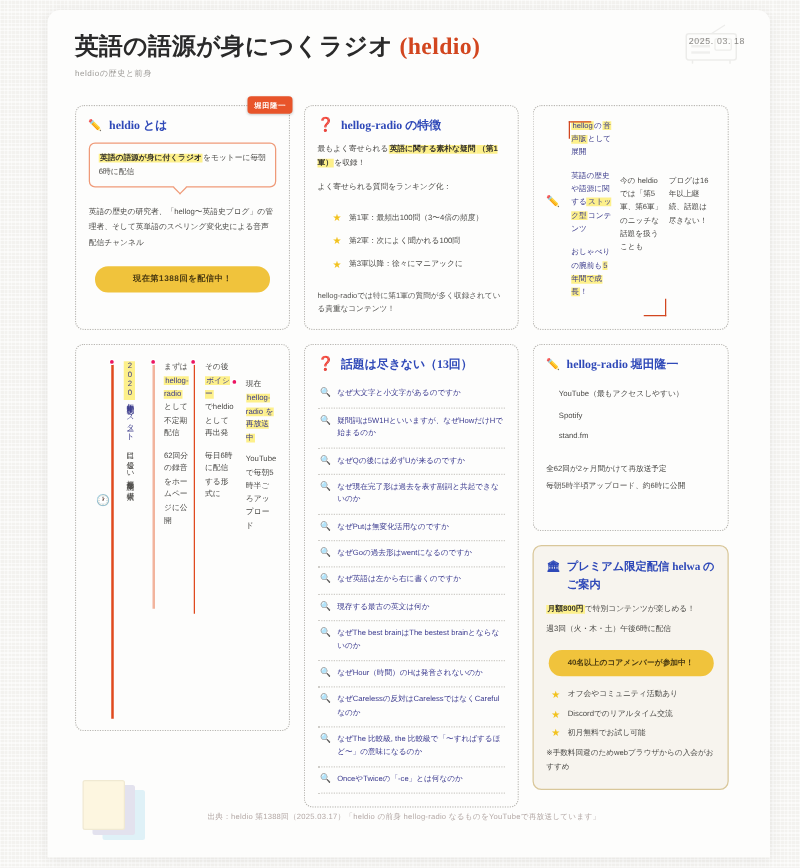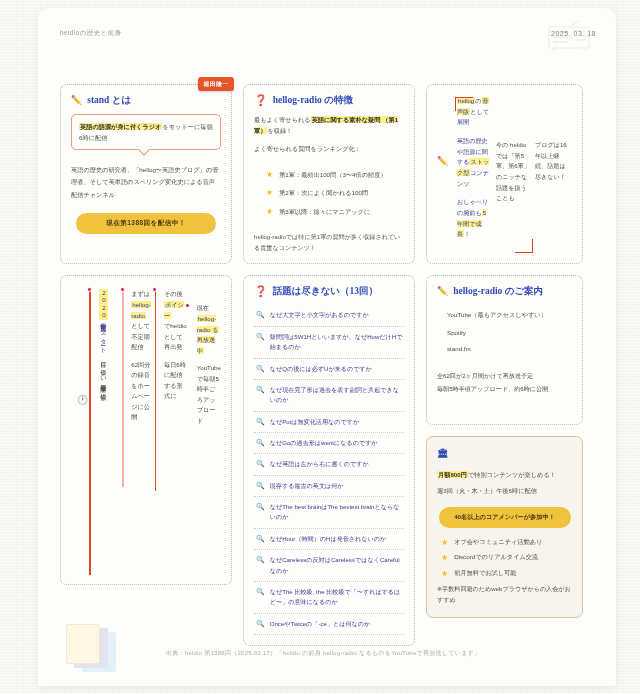--- a/index.html
+++ b/index.html
@@ -189,20 +189,24 @@
   .bk2 { left: 10px; top: 4px; background: #e3e2ee; }
   .bk3 { left: 2px; top: 0px;  background: #fdf6e0; border: 1px solid #f0e9d2; }
   .src { position: absolute; left: 128px; bottom: 28px; font-size: 6.1px; color: #b4a9a6; letter-spacing: .2px; }
 </style>
 </head>
 <body>
 
 <div class="sheet">
 
   <div class="hdr">
+    <div class="hdr-title">
+      <span>英語の語源が身につくラジオ</span>
+      <span class="en">(heldio)</span>
+    </div>
     <div class="hdr-sub">heldioの歴史と前身</div>
   </div>
 
   <div class="date-wrap">
     <svg class="radio-ico" width="46" height="34" viewBox="0 0 46 34">
       <rect x="3" y="9" width="40" height="21" rx="2" fill="none" stroke="#bdbcb8" stroke-width="1.2"></rect>
       <rect x="7" y="13" width="15" height="2" fill="#c9c8c4"></rect>
       <rect x="7" y="18" width="15" height="2" fill="#c9c8c4"></rect>
       <rect x="7" y="23" width="15" height="2" fill="#c9c8c4"></rect>
       <rect x="26" y="13" width="13" height="9" rx="1" fill="none" stroke="#bdbcb8" stroke-width="1"></rect>
@@ -214,21 +218,21 @@
   </div>
 
   <div class="grid">
 
     <div class="row1">
 
       <div class="card c-heldio">
         <div class="badge">堀田隆一</div>
         <div class="card-ttl">
           <span class="ic ic-pencil">✏️</span>
-          <span>stand とは</span>
+          <span>heldio とは</span>
         </div>
         <div class="quote">
           <span class="hl">英語の語源が身に付くラジオ</span><span>をモットーに毎朝6時に配信</span>
         </div>
         <div class="q-desc">英語の歴史の研究者、「hellog〜英語史ブログ」の管理者、そして英単語のスペリング変化史による音声配信チャンネル</div>
         <button class="pill">現在第1388回を配信中！</button>
       </div>
 
       <div class="card c-feat">
         <div class="card-ttl">
@@ -404,34 +408,35 @@
               <span>OnceやTwiceの「-ce」とは何なのか</span>
             </div>
         </div>
       </div>
 
       <div class="right-col">
 
         <div class="card" style="height:150px">
           <div class="card-ttl">
             <span class="ic ic-pencil">✏️</span>
-            <span>hellog-radio のご案内</span>
+            <span>hellog-radio 堀田隆一</span>
           </div>
           <div style="margin-top:8px">
             <div class="listen-li">YouTube（最もアクセスしやすい）</div>
             <div class="listen-li">Spotify</div>
             <div class="listen-li">stand.fm</div>
           </div>
           <div class="listen-note">全62回が2ヶ月間かけて再放送予定</div>
           <div class="listen-note" style="margin-top:0">毎朝5時半頃アップロード、約6時に公開</div>
         </div>
 
         <div class="c-prem">
           <div class="prem-ttl">
             <span class="ic-bld">🏛</span>
+            <span>プレミアム限定配信 helwa のご案内</span>
           </div>
           <div class="prem-p">
             <span class="hl">月額800円</span><span>で特別コンテンツが楽しめる！</span>
           </div>
           <div class="prem-p" style="margin-top:4px">週3回（火・木・土）午後6時に配信</div>
           <button class="prem-pill">40名以上のコアメンバーが参加中！</button>
           <div>
             <div class="prem-li">
                 <span class="star">★</span>
                 <span>オフ会やコミュニティ活動あり</span>

